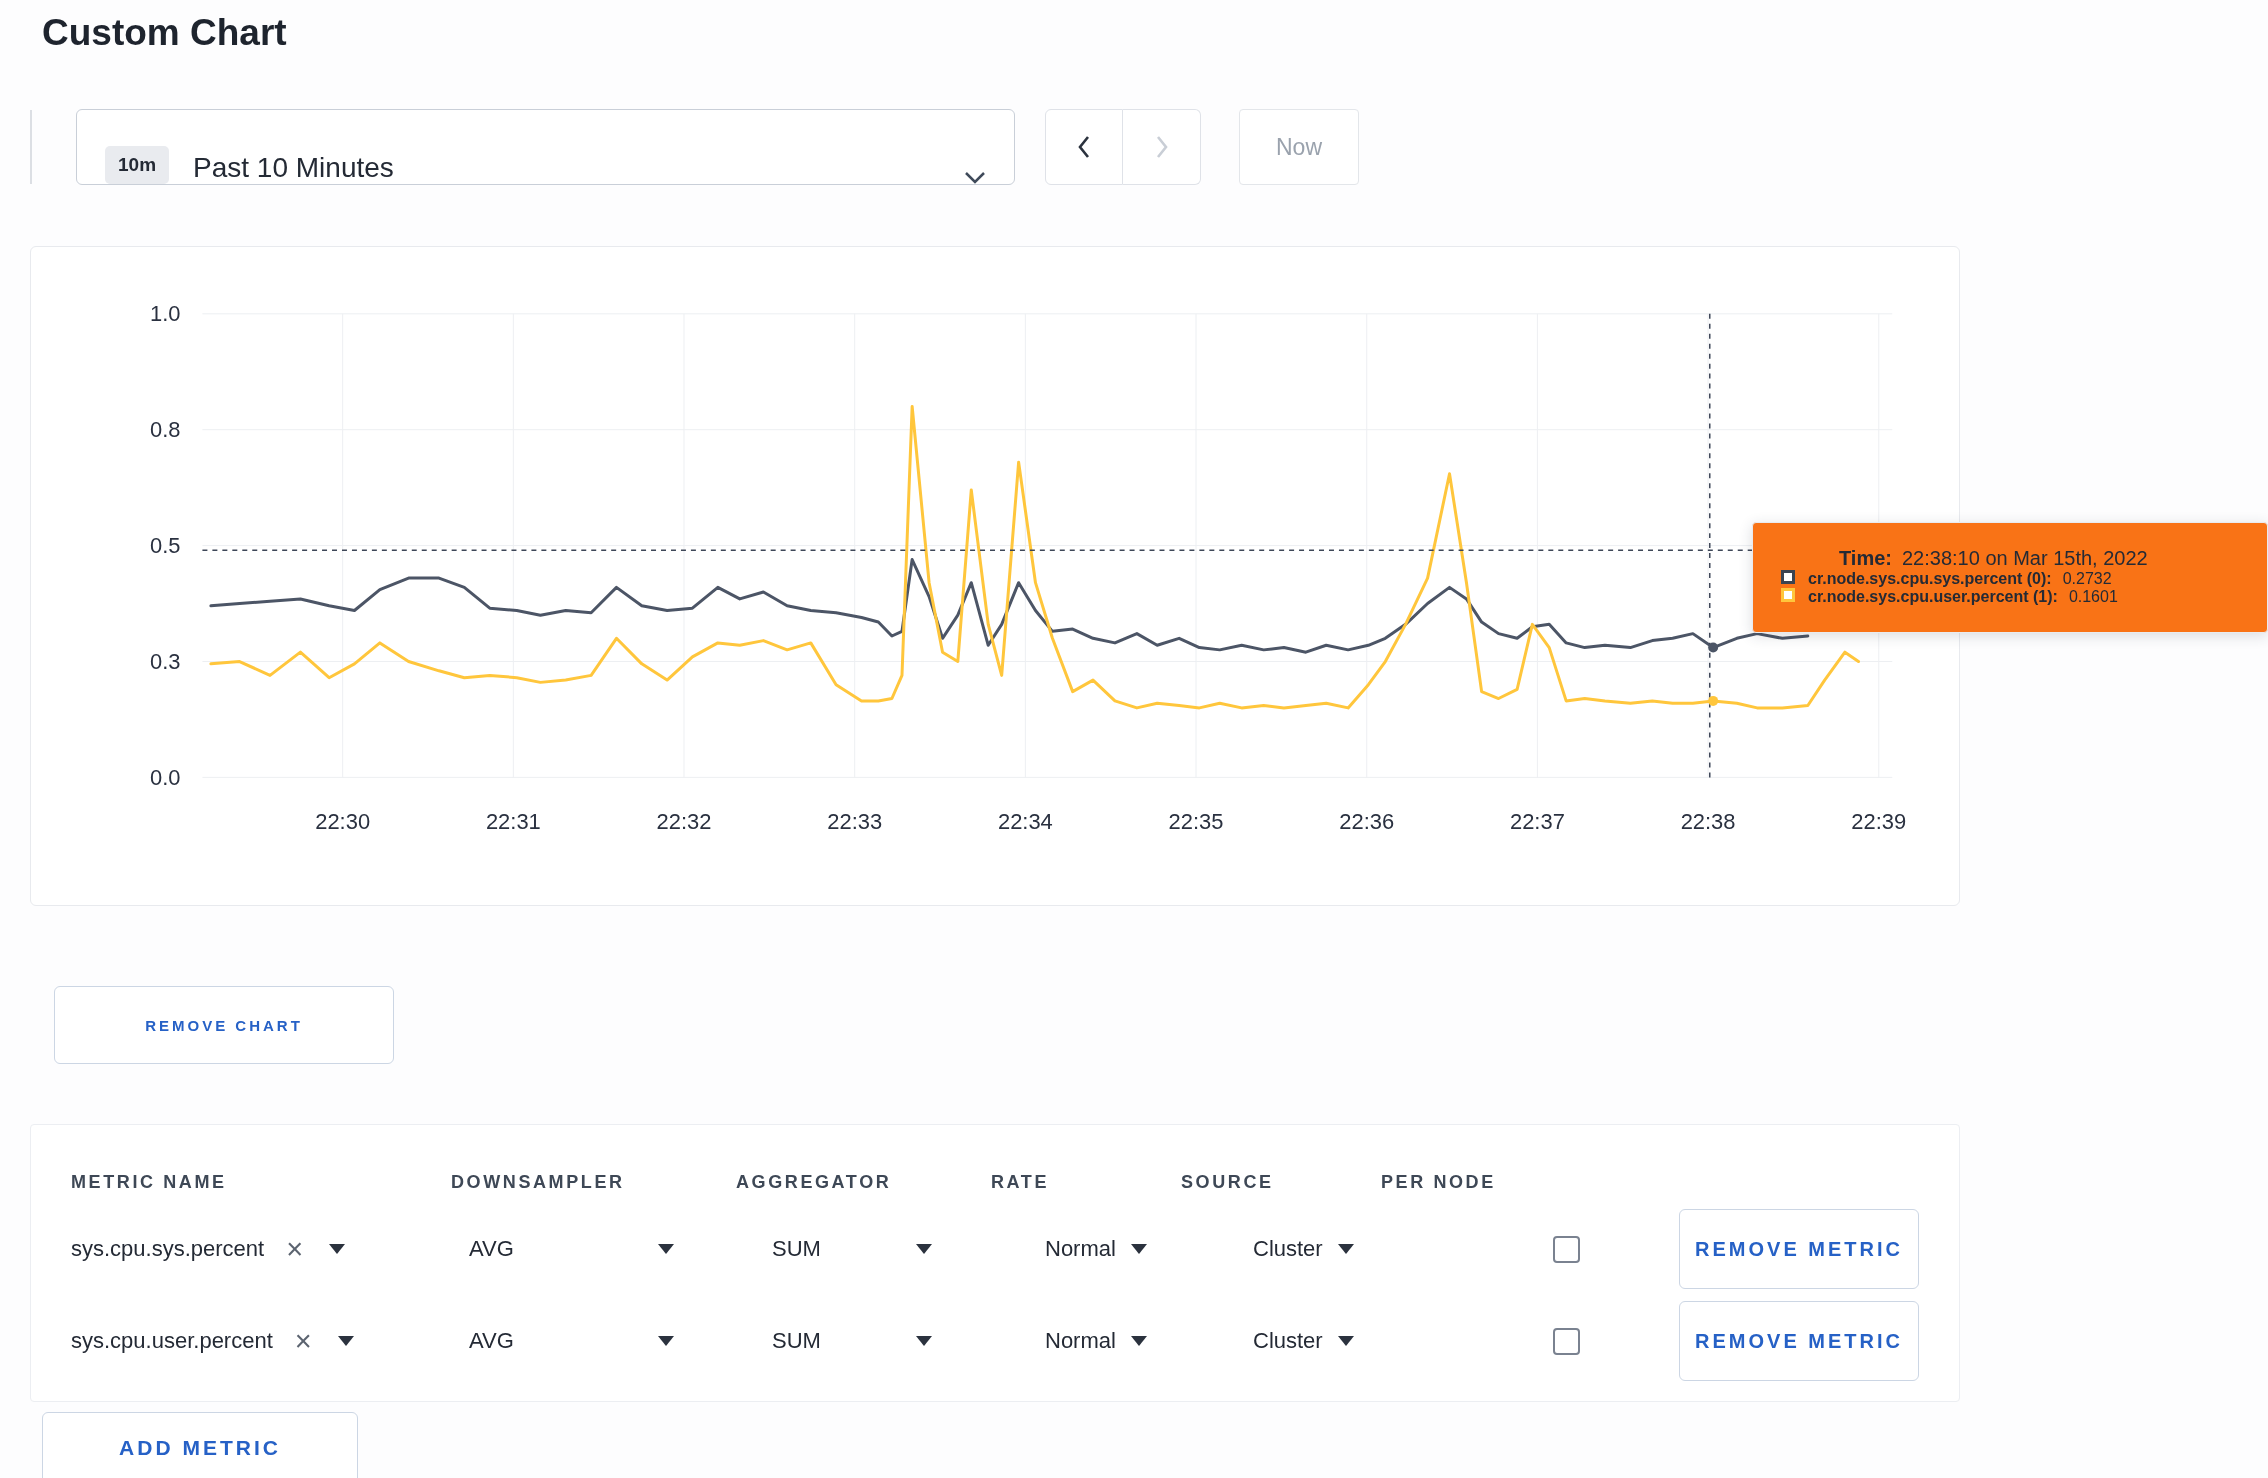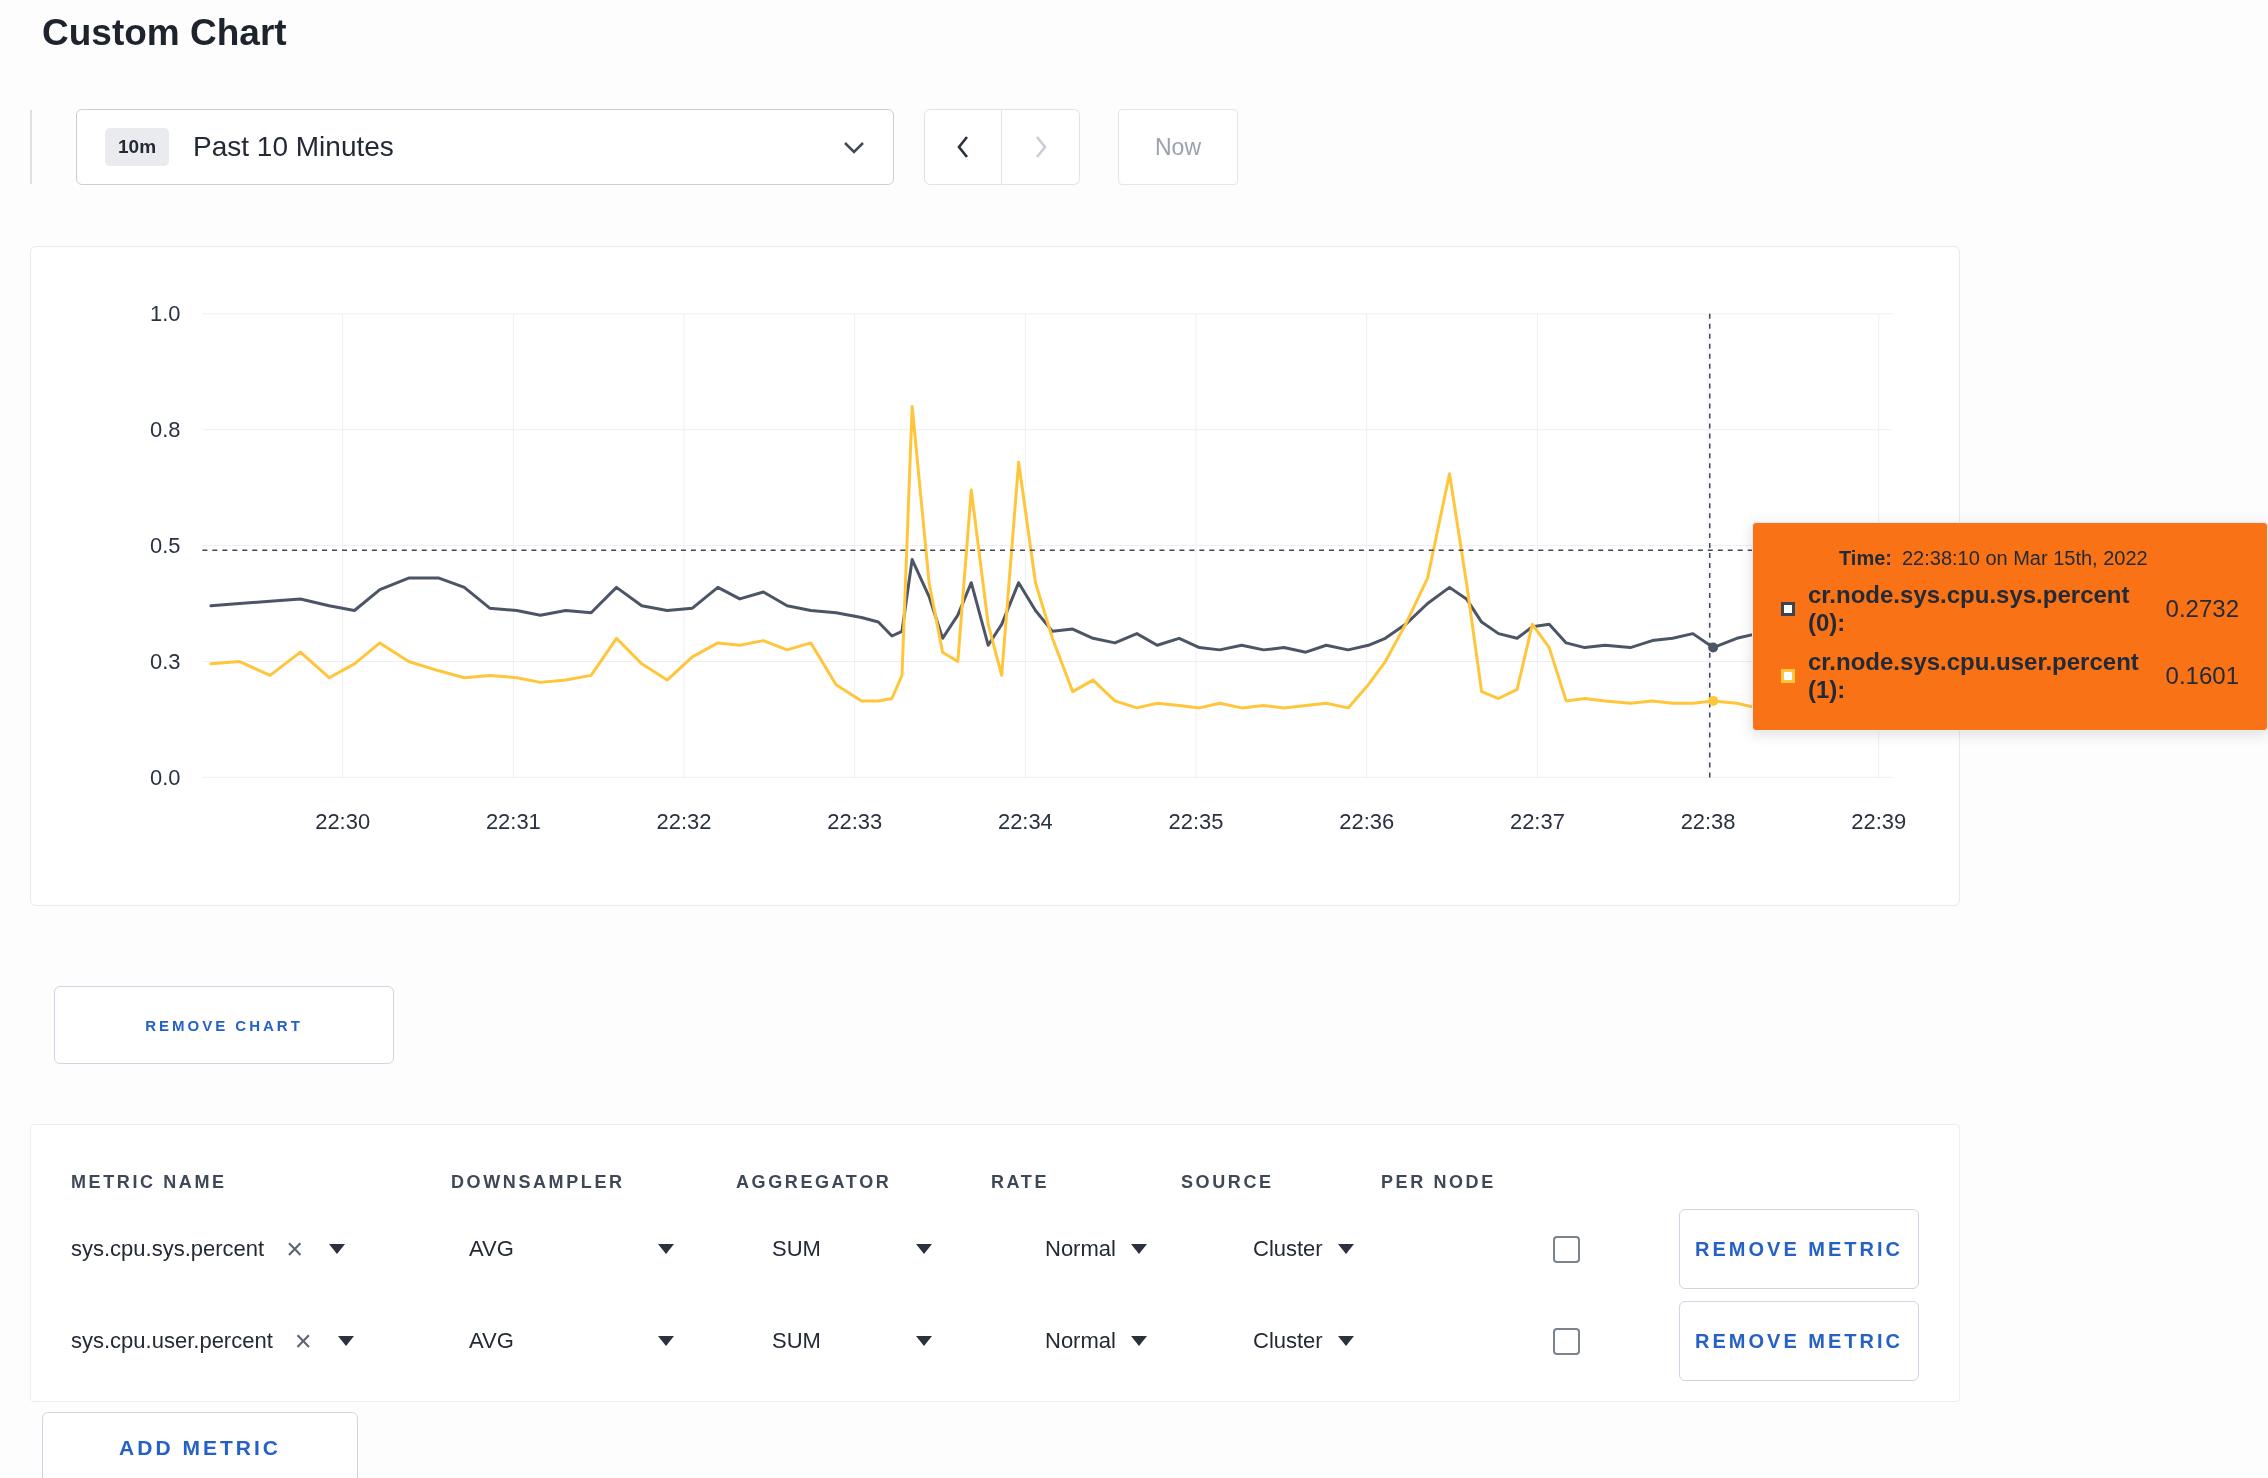--- a/index.html
+++ b/index.html
@@ -16,23 +16,23 @@
     font-size: 37px;
     font-weight: 700;
     margin-left: 12px;
     color: #1e242e;
   }
 
   
   .toolbar { display: flex; align-items: center; margin-top: 54px; height: 78px; }
   .tb-divider { width: 2px; height: 74px; background: #dcdfe4; margin-right: 44px; }
   .time-dd {
-    width: 818px; height: 76px;
+    width: 939px; height: 76px;
     border: 1px solid #c9cfd8; border-radius: 6px;
-    display: flex; align-items: center;
+    display: flex; align-items: flex-end;
     padding: 0 28px; background: #fff; cursor: pointer;
   }
   .badge {
     background: #e9ebef; border-radius: 5px;
     font-size: 19px; font-weight: 700;
     padding: 8px 13px; margin-right: 24px; color: #242a35;
   }
   .time-lab { font-size: 28px; }
   .time-dd .chev { margin-left: auto; }
   .arrow-group { display: flex; margin-left: 30px; }
@@ -65,21 +65,21 @@
   #chart-svg text { font-family: "Liberation Sans", sans-serif; }
 
   .tooltip {
     position: absolute; left: 1752px; top: 522px; width: 516px;
     background: #f97316; border: 1px solid #e9ebef; border-radius: 4px;
     box-shadow: 0 3px 14px rgba(40,50,70,0.16);
     padding: 24px 28px 26px; z-index: 5;
   }
   .tt-time { font-size: 20px; margin-left: 58px; }
   .tt-time .tt-key { font-weight: 700; margin-right: 10px; }
-  .tt-row { display: flex; align-items: center; margin-top: 11px; font-size: 24px; }
+  .tt-row { display: flex; margin-top: 0; font-size: 16px; }
   .tt-swatch { width: 14px; height: 14px; border: 3px solid; background: #fff; margin-right: 13px; flex: none; }
   .tt-key { font-weight: 700; }
   .tt-val { margin-left: 11px; }
 
   
   .units-row { display: flex; margin-top: 80px; height: 78px; }
   .units-btn {
     display: flex; align-items: center; gap: 20px; padding: 0 28px; height: 78px;
     background: #fff; border: 1px solid #d9dde3; border-radius: 6px;
     font-size: 22px; font-weight: 700; font-family: inherit; cursor: pointer; color: #242a35;

